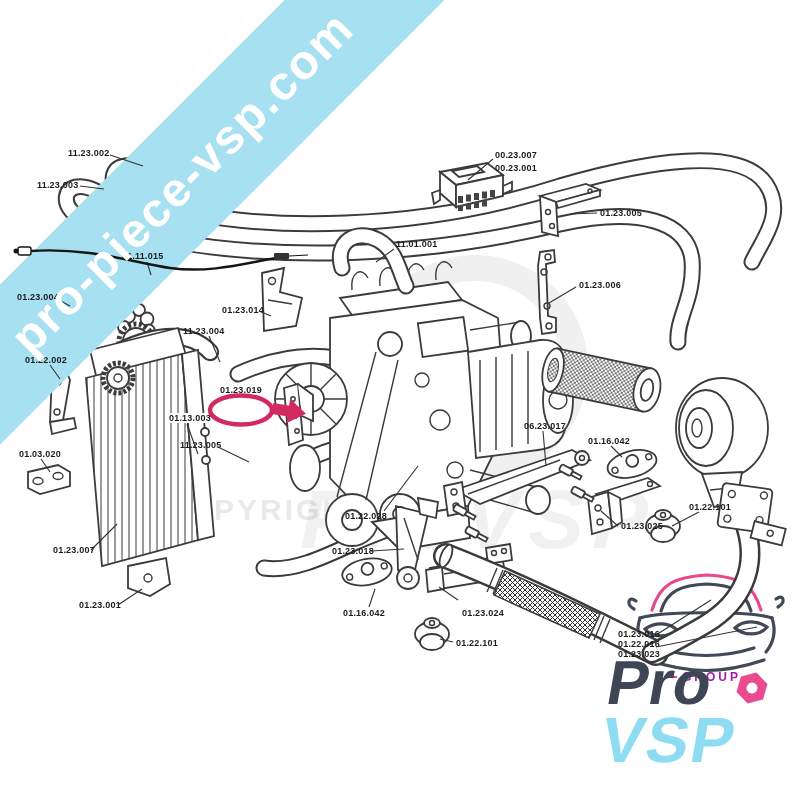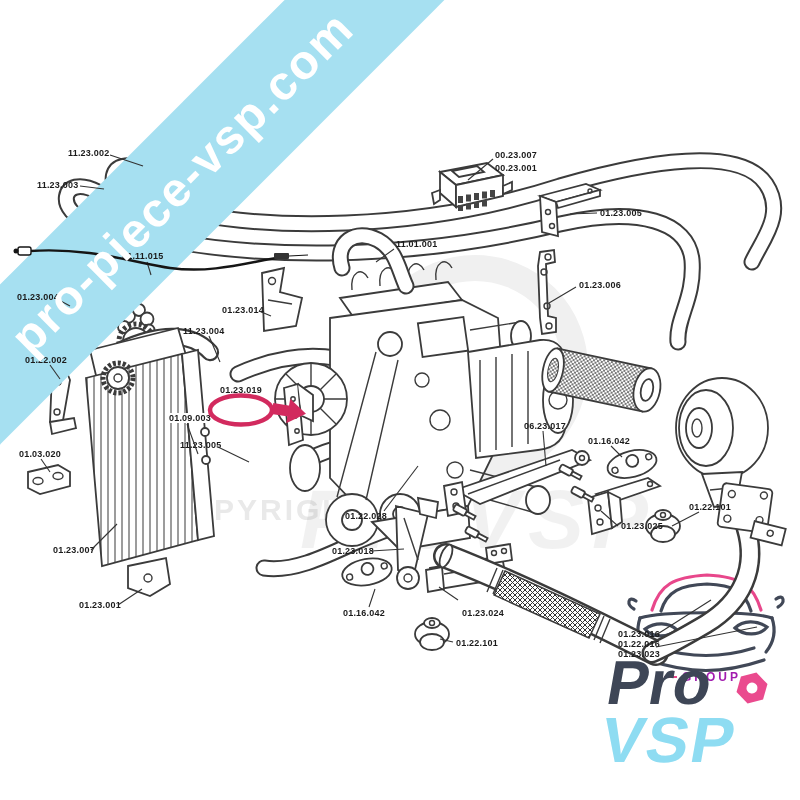--- a/index.html
+++ b/index.html
@@ -352,21 +352,21 @@
   <div class="band"></div>
 
   <div class="labels">
     <div class="lbl" style="left:68px;top:148px">11.23.002</div>
     <div class="lbl" style="left:37px;top:180px">11.23.003</div>
     <div class="lbl" style="left:122px;top:251px">01.11.015</div>
     <div class="lbl" style="left:17px;top:292px">01.23.004</div>
     <div class="lbl" style="left:222px;top:305px">01.23.014</div>
     <div class="lbl" style="left:183px;top:326px">11.23.004</div>
     <div class="lbl" style="left:25px;top:355px">01.22.002</div>
-    <div class="lbl lbl-bg" style="left:168px;top:413px">01.09.003</div>
+    <div class="lbl lbl-bg" style="left:168px;top:413px">01.13.003</div>
     <div class="lbl" style="left:220px;top:385px">01.23.019</div>
     <div class="lbl" style="left:180px;top:440px">11.23.005</div>
     <div class="lbl" style="left:19px;top:449px">01.03.020</div>
     <div class="lbl" style="left:53px;top:545px">01.23.007</div>
     <div class="lbl" style="left:79px;top:600px">01.23.001</div>
     <div class="lbl" style="left:396px;top:239px">11.01.001</div>
     <div class="lbl" style="left:495px;top:150px">00.23.007</div>
     <div class="lbl" style="left:495px;top:163px">00.23.001</div>
     <div class="lbl" style="left:600px;top:208px">01.23.005</div>
     <div class="lbl" style="left:579px;top:280px">01.23.006</div>

